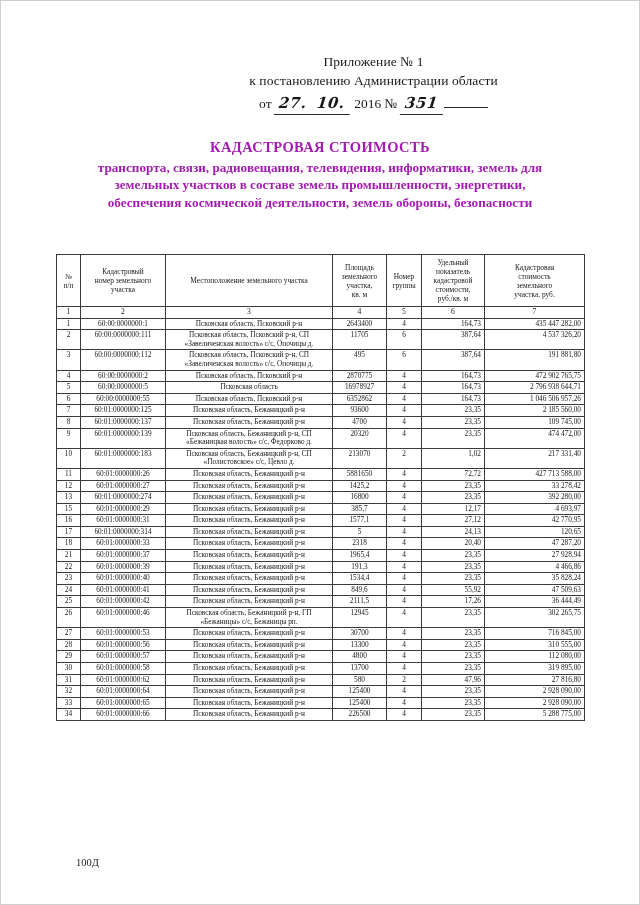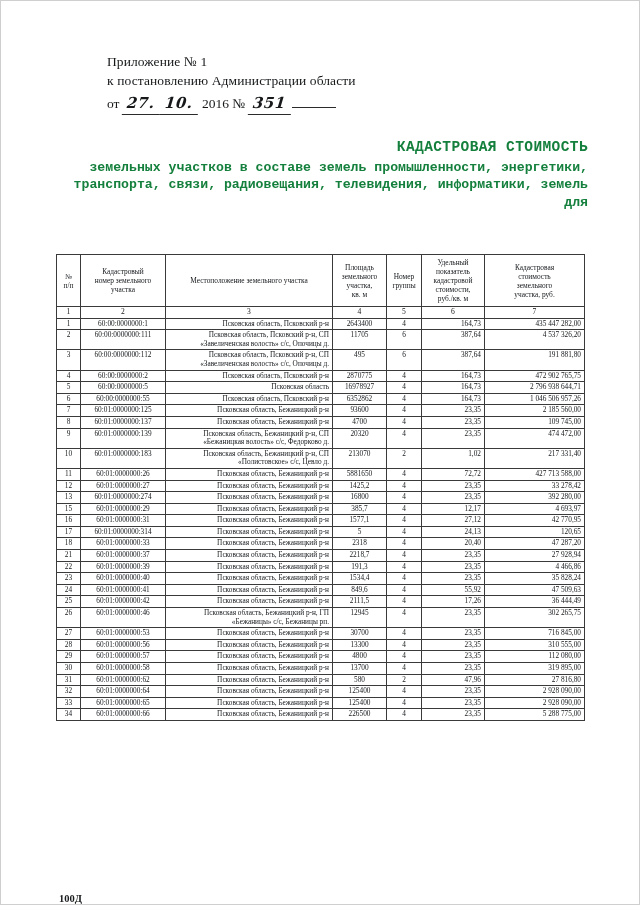--- a/index.html
+++ b/index.html
@@ -25,21 +25,21 @@
     inset: 0;
     border: 1px solid #cfcfcf;
     pointer-events: none;
   }
 
   .header-block {
     position: absolute;
     left: 0;
     top: 52px;
     width: 640px;
-    text-align: left;
+    text-align: center;
     padding-left: 107px;
     box-sizing: border-box;
     color: #16181a;
   }
   .header-line {
     font-size: 13.5px;
     line-height: 19px;
     letter-spacing: 0.1px;
   }
   .date-line {
@@ -63,23 +63,22 @@
     display: inline-block;
     min-width: 44px;
     border-bottom: 1px solid #2b2b2b;
   }
 
   .title-block {
     position: absolute;
     left: 52px;
     top: 138px;
     width: 536px;
-    text-align: right;
-    color: #15803d;
-    font-family: Liberation Mono, monospace;
+    text-align: center;
+    color: #a21caf;
   }
   .doc-title {
     font-size: 14.5px;
     font-weight: bold;
     letter-spacing: 0.4px;
     line-height: 19px;
   }
   .doc-subtitle {
     font-size: 13.2px;
     font-weight: bold;
@@ -107,45 +106,44 @@
   }
   table.cadastre th {
     text-align: center;
     vertical-align: middle;
     font-size: 7.4px;
     line-height: 9px;
     padding: 3px 2px;
   }
   td.c-num, td.c-grp { text-align: center; }
   td.c-cad { text-align: center; }
-  td.c-loc { text-align: right; padding-left: 4px; }
+  td.c-loc { text-align: center; padding-left: 4px; }
   td.c-area { text-align: center; margin-left: 23px; }
   td.c-ind, td.c-val { text-align: right; padding-right: 4px; }
   tr.numrow td {
     text-align: center;
     font-size: 7.6px;
     padding: 1px 2px;
   }
 
   .col1 { width: 24px; }
   .col2 { width: 85px; }
   .col3 { width: 167px; }
   .col4 { width: 54px; }
   .col5 { width: 35px; }
   .col6 { width: 63px; }
   .col7 { width: 100px; }
 
   .page-number {
     position: absolute;
-    left: 59px;
+    left: 76px;
     top: 857px;
     font-size: 10.5px;
-    font-weight: bold;
+    font-weight: normal;
     color: #1a1c1e;
-    margin-top: 36px;
   }
 </style>
 </head>
 <body>
 
 <div class="page">
 
   <div class="header-block">
     <div class="header-line">Приложение № 1</div>
     <div class="header-line">к постановлению Администрации области</div>
@@ -154,22 +152,23 @@
       <span class="handwritten">27.</span><span class="handwritten">10.</span>
       <span>2016</span>
       <span>№</span>
       <span class="handwritten">351</span><span class="ul-short"></span>
     </div>
   </div>
 
   <div class="title-block">
     <div class="doc-title">КАДАСТРОВАЯ СТОИМОСТЬ</div>
     <div class="doc-subtitle">
+      <div>транспорта, связи, радиовещания, телевидения, информатики, земель для</div>
       <div>земельных участков в составе земель промышленности, энергетики,</div>
-      <div>транспорта, связи, радиовещания, телевидения, информатики, земель для</div>
+      <div>обеспечения космической деятельности, земель обороны, безопасности</div>
     </div>
   </div>
 
   <table class="cadastre">
     <colgroup>
       <col class="col1">
         <col class="col2">
         <col class="col3">
         <col class="col4">
       <col class="col5">
@@ -375,21 +374,21 @@
           <td class="c-loc">Псковская область, Бежаницкий р-н</td>
           <td class="c-area">2318</td>
           <td class="c-grp">4</td>
           <td class="c-ind">20,40</td>
           <td class="c-val">47 287,20</td>
         </tr>
         <tr>
           <td class="c-num">21</td>
           <td class="c-cad">60:01:0000000:37</td>
           <td class="c-loc">Псковская область, Бежаницкий р-н</td>
-          <td class="c-area">2218,7</td>
+          <td class="c-area">1965,4</td>
           <td class="c-grp">4</td>
           <td class="c-ind">23,35</td>
           <td class="c-val">27 928,94</td>
         </tr>
         <tr>
           <td class="c-num">22</td>
           <td class="c-cad">60:01:0000000:39</td>
           <td class="c-loc">Псковская область, Бежаницкий р-н</td>
           <td class="c-area">191,3</td>
           <td class="c-grp">4</td>

